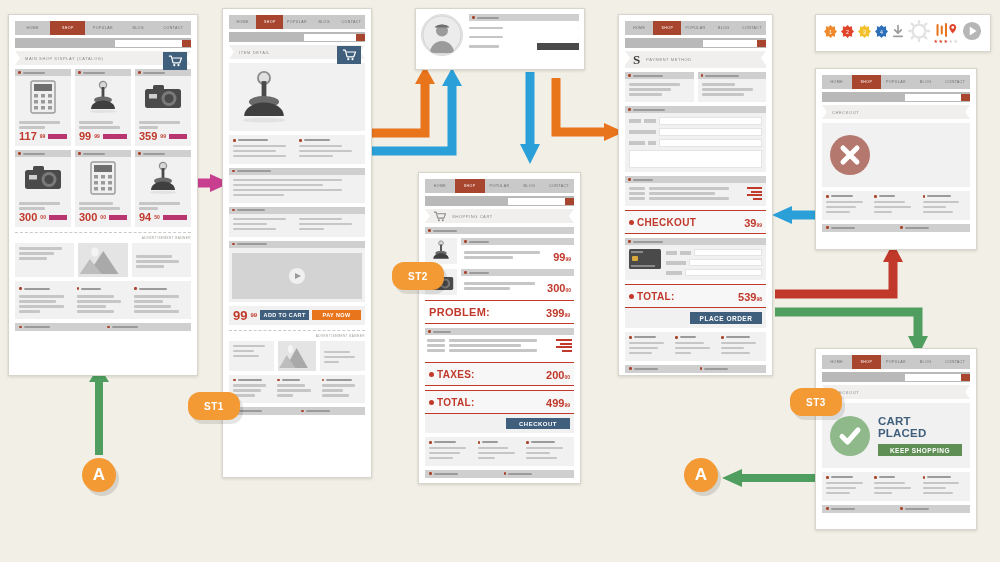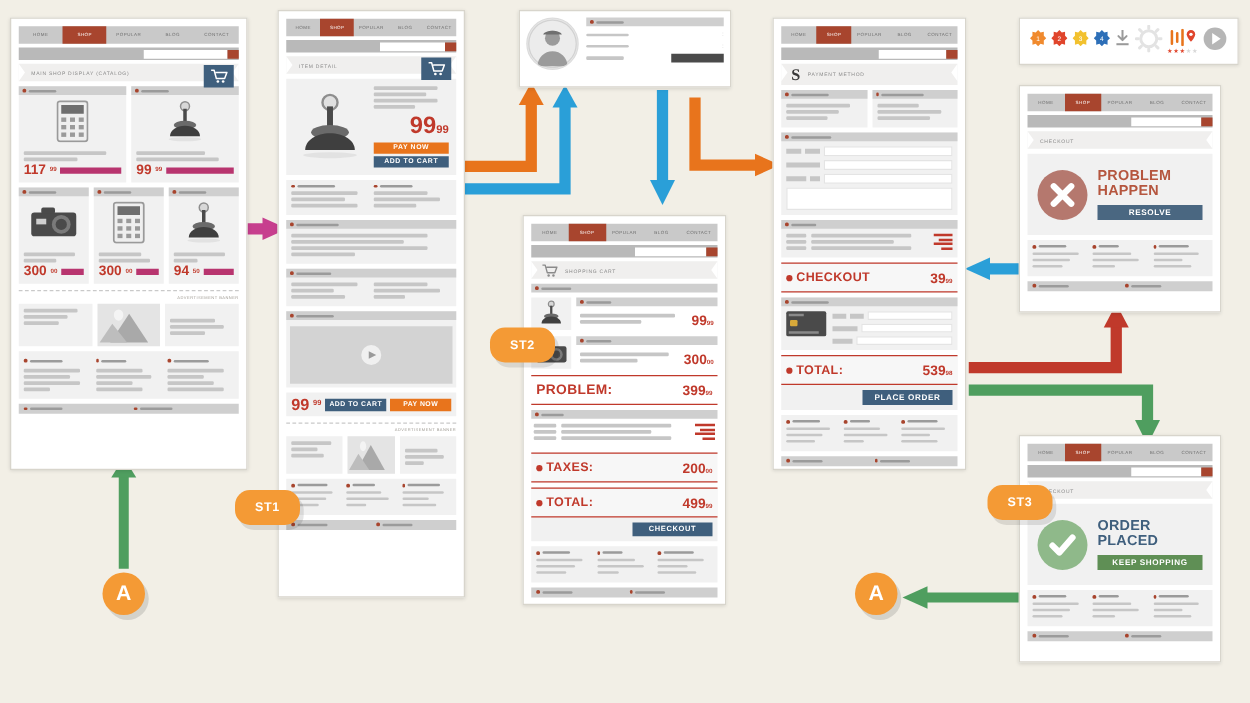--- a/index.html
+++ b/index.html
@@ -281,20 +281,44 @@
           <div class="plines">
               <div class="ln w70"></div>
               <div class="ln w85"></div>
             </div>
           <div class="pricerow">
             <span class="price">99</span>
             <span class="price cents" style="font-size:5px">99</span>
             <span class="buybtn"></span>
           </div>
         </div>
+        <div class="pcard">
+          <div class="phead">
+              <span class="dot"></span>
+              <span class="hline" style="width:22px"></span>
+            </div>
+          <div class="pimg">
+            <svg width="38" height="28" viewBox="0 0 38 28">
+                <rect x="1" y="6" width="36" height="19" rx="2.5" fill="#4a4a4a"></rect>
+                <rect x="9" y="2" width="11" height="5" rx="1.5" fill="#4a4a4a"></rect>
+                <circle cx="25" cy="15.5" r="7.5" fill="#7a7a7a"></circle>
+                <circle cx="25" cy="15.5" r="4.5" fill="#4a4a4a"></circle>
+                <rect x="5" y="11" width="8" height="4.5" fill="#cfcfcf"></rect>
+              </svg>
+          </div>
+          <div class="plines">
+              <div class="ln w85"></div>
+              <div class="ln w40"></div>
+            </div>
+          <div class="pricerow">
+            <span class="price">359</span>
+            <span class="price cents" style="font-size:5px">99</span>
+            <span class="buybtn"></span>
+          </div>
+        </div>
       </div>
 
       <div class="gridrow">
         <div class="pcard">
           <div class="phead">
               <span class="dot"></span>
               <span class="hline" style="width:22px"></span>
             </div>
           <div class="pimg">
             <svg width="38" height="28" viewBox="0 0 38 28">
@@ -472,31 +496,20 @@
       <div class="block" style="display:flex;gap:6px;padding:6px;">
         <div style="flex:0 0 58px;display:flex;align-items:center;justify-content:center;">
           <svg width="54" height="56" viewBox="0 0 34 34">
               <circle cx="17" cy="5" r="3.8" fill="#e0e0e0" stroke="#8e8e8e" stroke-width="1.2"></circle>
               <rect x="15.5" y="7" width="3" height="11" fill="#4a4a4a"></rect>
               <ellipse cx="17" cy="20" rx="9.5" ry="3.6" fill="#6a6a6a"></ellipse>
               <path d="M4.5 29c0-5 5.6-8.5 12.5-8.5S29.5 24 29.5 29z" fill="#3f3f3f"></path>
               <ellipse cx="17" cy="31.6" rx="13.5" ry="1.5" fill="#e2e2e2"></ellipse>
             </svg>
         </div>
-        <div style="flex:1;">
-          <div class="ln w85"></div>
-            <div class="ln w70"></div>
-            <div class="ln w85"></div>
-            <div class="ln w55"></div>
-          <div style="text-align:right;margin-top:4px;">
-            <span class="price" style="font-size:19px;line-height:19px;">99</span><span class="price cents" style="font-size:9px;">99</span>
-          </div>
-          <div style="margin-top:3px;height:9px;background:#e8741c;color:#fff;font-size:5.5px;font-weight:bold;display:flex;align-items:center;justify-content:center;letter-spacing:.5px;">PAY NOW</div>
-          <div style="margin-top:2px;height:9px;background:#3f5f7d;color:#fff;font-size:5.5px;font-weight:bold;display:flex;align-items:center;justify-content:center;letter-spacing:.5px;">ADD TO CART</div>
-        </div>
       </div>
 
       <div class="block" style="padding:4px;">
         <div class="cols2">
           <div>
             <div style="display:flex;align-items:center;gap:2px;margin-bottom:3px;">
                 <span class="dot"></span>
                 <span class="hline" style="width:30px"></span>
               </div>
             <div class="ln w85"></div>
@@ -1048,24 +1061,20 @@
       <div class="ribbon">
         <span class="rtxt">Checkout</span>
       </div>
 
       <div class="statuswrap">
         <div class="statusicon err">
           <svg width="26" height="26" viewBox="0 0 26 26">
               <path d="M6 6 L20 20 M20 6 L6 20" stroke="#fff" stroke-width="5" stroke-linecap="round"></path>
             </svg>
         </div>
-        <div class="statustxt">
-          <div class="statustitle err">PROBLEM HAPPEN</div>
-          <div class="statusbtn err">RESOLVE</div>
-        </div>
       </div>
 
       <div class="block">
         <div class="cols3" style="padding:4px;gap:5px;">
           <div>
               <div style="display:flex;gap:2px;margin-bottom:3px;">
                 <span class="dot"></span>
                 <span class="hline" style="width:22px"></span>
               </div>
               <div class="ln w85"></div>
@@ -1123,21 +1132,21 @@
         <span class="rtxt">Checkout</span>
       </div>
 
       <div class="statuswrap">
         <div class="statusicon ok">
           <svg width="26" height="26" viewBox="0 0 26 26">
               <path d="M5 13.5 L10.5 19 L21 7" stroke="#fff" stroke-width="5" fill="none" stroke-linecap="round" stroke-linejoin="round"></path>
             </svg>
         </div>
         <div class="statustxt">
-          <div class="statustitle ok">ORDER PLACED</div>
+          <div class="statustitle ok">CART PLACED</div>
           <div class="statusbtn ok">KEEP SHOPPING</div>
         </div>
       </div>
 
       <div class="block">
         <div class="cols3" style="padding:4px;gap:5px;">
           <div>
               <div style="display:flex;gap:2px;margin-bottom:3px;">
                 <span class="dot"></span>
                 <span class="hline" style="width:22px"></span>

